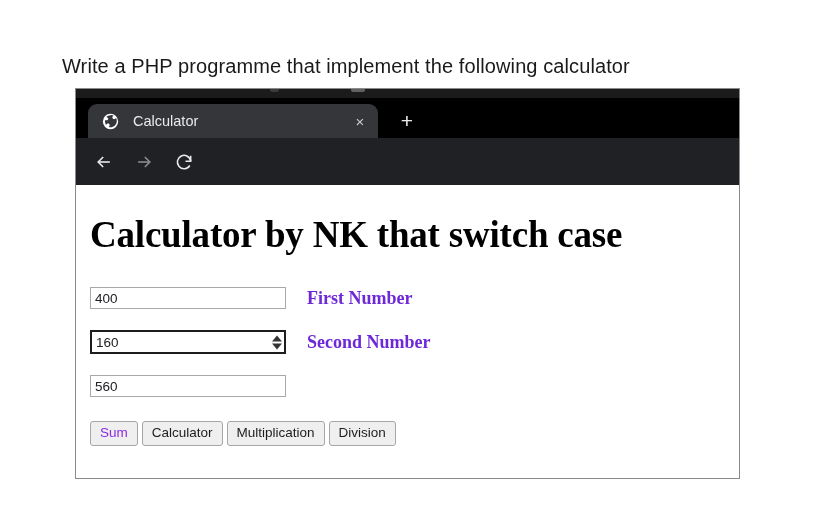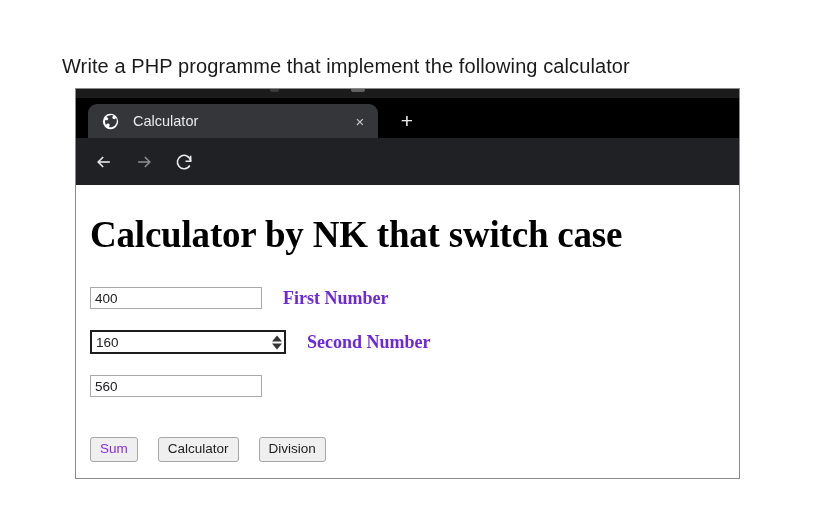--- a/index.html
+++ b/index.html
@@ -180,21 +180,21 @@
     white-space: nowrap;
   }
   .row {
     display: flex;
     align-items: center;
     margin-top: 21px;
   }
   .row.first { margin-top: 31px; }
 
   .txtbox {
-    width: 172px;
+    width: 196px;
     height: 22px;
     box-sizing: border-box;
     border: 1px solid #a9a9a9;
     background: #ffffff;
     color: #202124;
     font-family: "Liberation Sans", sans-serif;
     font-size: 13.5px;
     padding: 0 4px;
     outline: none;
     border-radius: 0;
@@ -244,22 +244,22 @@
     font-size: 18px;
     color: #6d28d9;
     margin-left: 21px;
     white-space: nowrap;
   }
 
   
   .btnrow {
     display: flex;
     align-items: center;
-    gap: 20px;
-    margin-top: 40px;
+    gap: 4px;
+    margin-top: 24px;
   }
   .calcbtn {
     font-family: "Liberation Sans", sans-serif;
     font-size: 13.5px;
     color: #1d1d1d;
     background: #efefef;
     border: 1px solid #a6a6a6;
     border-radius: 3px;
     padding: 3px 9px 4px 9px;
     line-height: 1.15;
@@ -332,17 +332,18 @@
       <span class="field-label">Second Number</span>
     </div>
 
     <div class="row">
       <input class="txtbox" type="text" value="560" style="">
     </div>
 
     <div class="btnrow">
       <button class="calcbtn accent" style="color: rgb(138, 43, 226);">Sum</button>
       <button class="calcbtn">Calculator</button>
+      <button class="calcbtn">Multiplication</button>
       <button class="calcbtn">Division</button>
     </div>
 
   </div>
 </div>
 
 </body></html>

